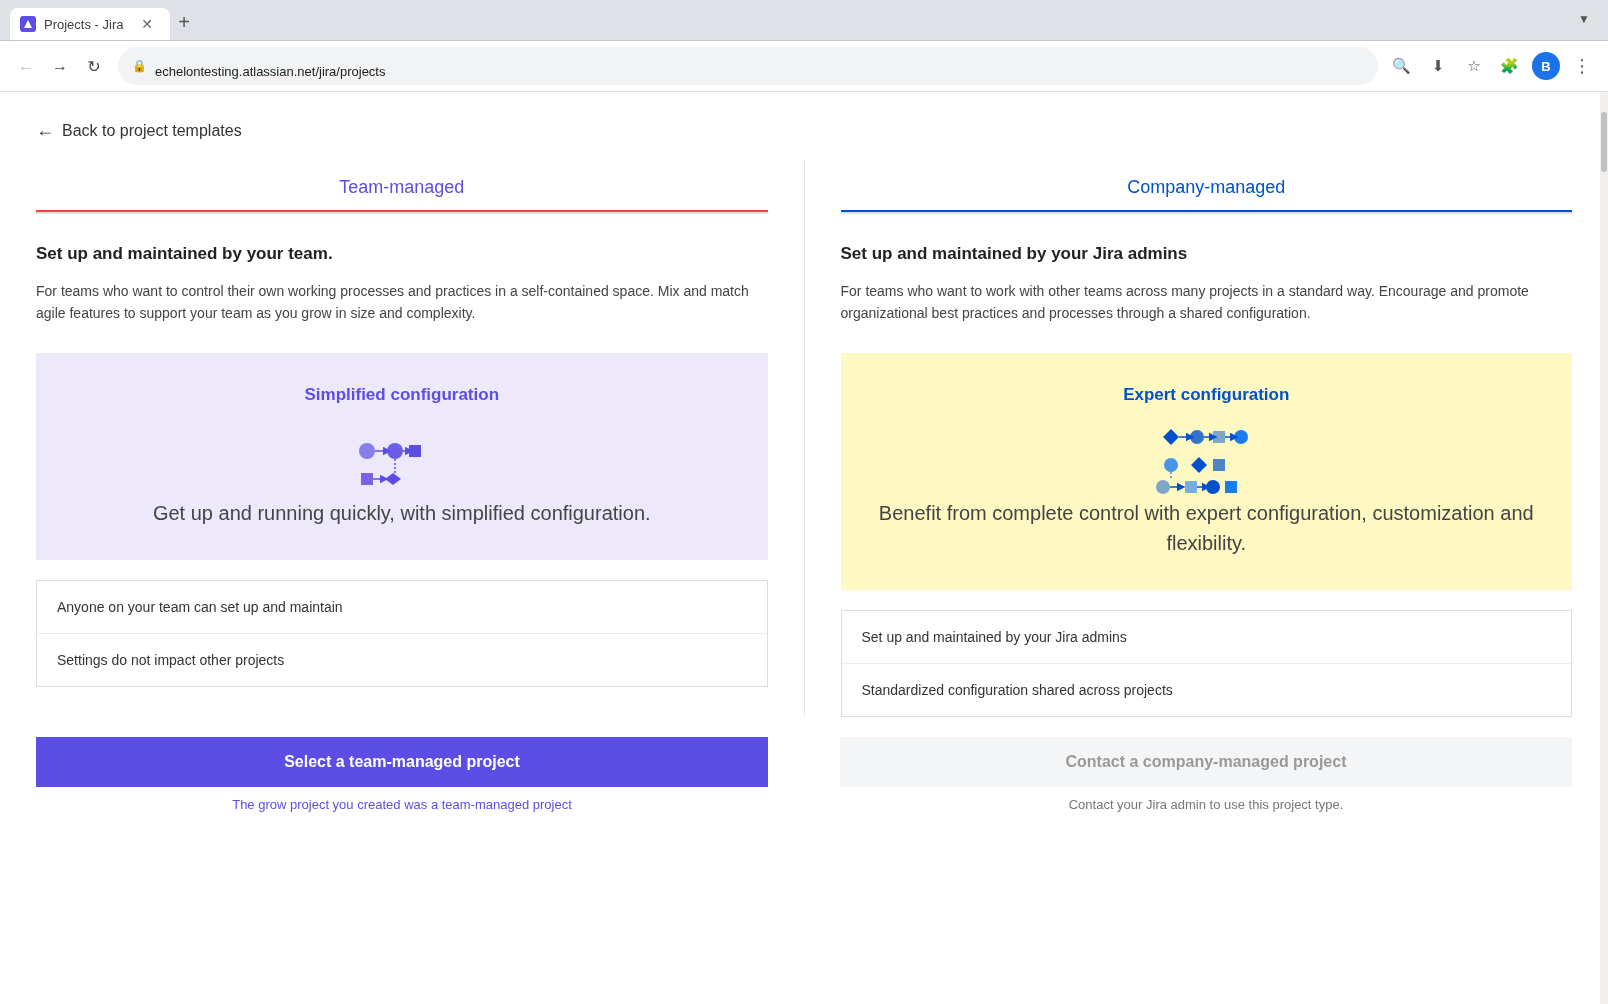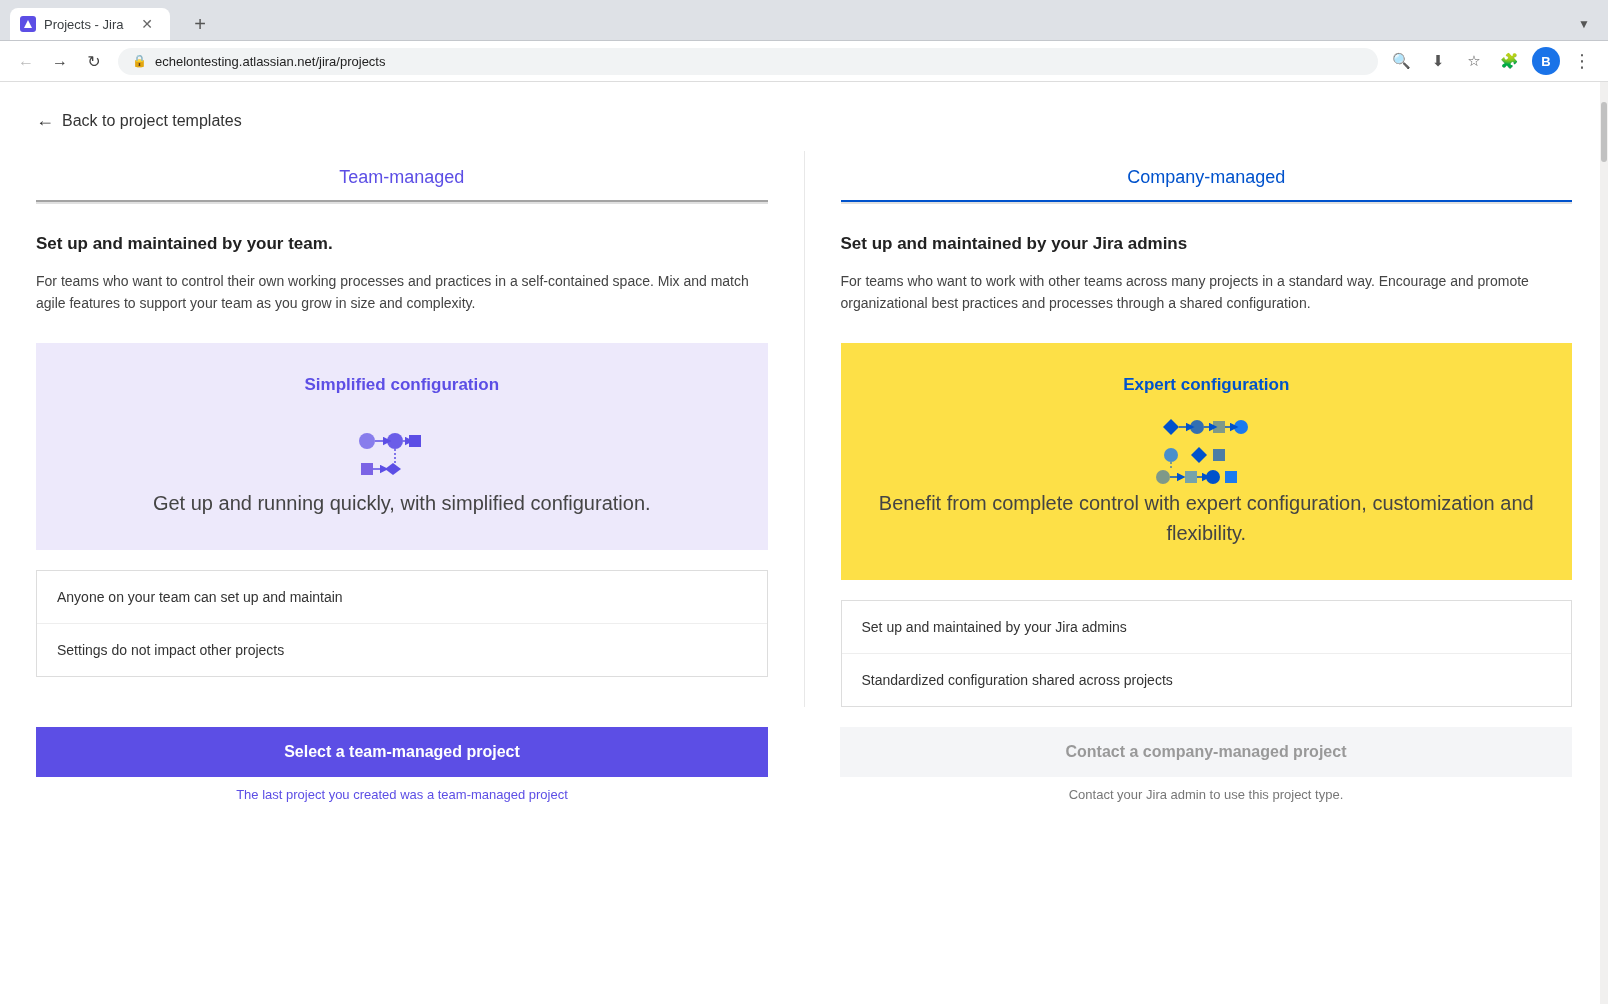--- a/index.html
+++ b/index.html
@@ -6,22 +6,22 @@
     body { font-family: -apple-system, BlinkMacSystemFont, 'Segoe UI', Arial, sans-serif; background: #f1f0ef; }
 
     
     .browser-chrome {
       background: #dee1e6;
       padding: 8px 10px 0 10px;
       border-bottom: 1px solid #c4c7cc;
     }
     .tab-bar {
       display: flex;
-      align-items: center;
-      gap: 16px;
+      align-items: flex-start;
+      gap: 0;
       margin-bottom: 0;
     }
     .tab {
       display: flex;
       align-items: center;
       gap: 8px;
       background: #fff;
       border-radius: 8px 8px 0 0;
       padding: 7px 14px 7px 10px;
       font-size: 13px;
@@ -73,21 +73,21 @@
     .nav-btn.disabled { color: #bbb; cursor: default; }
     .url-bar {
       flex: 1;
       background: #f1f3f4;
       border-radius: 20px;
       padding: 6px 14px;
       display: flex; align-items: center; gap: 8px;
       font-size: 13px; color: #333;
     }
     .lock-icon { color: #666; font-size: 12px; }
-    .url-text { color: #222; }
+    .url-text { color: #222; margin-top: 11px; }
     .toolbar-icons {
       display: flex; align-items: center; gap: 8px;
     }
     .toolbar-icon {
       width: 28px; height: 28px; border-radius: 50%;
       display: flex; align-items: center; justify-content: center;
       font-size: 15px; color: #555; cursor: pointer;
     }
     .avatar {
       width: 28px; height: 28px; border-radius: 50%;
@@ -131,21 +131,21 @@
     
     .tab-header {
       text-align: center;
       font-size: 18px;
       font-weight: 500;
       padding: 16px 0 12px 0;
       cursor: pointer;
     }
     .tab-header.active {
       color: #5c4ee5;
-      border-bottom: 2px solid #a3a3a3;
+      border-bottom: 2px solid #ef4444;
       padding-bottom: 12px;
     }
     .tab-header.active-blue {
       color: #0052cc;
       border-bottom: 2px solid #0052cc;
       padding-bottom: 12px;
     }
     .tab-divider {
       height: 2px;
       background: #e0e0e0;
@@ -167,21 +167,21 @@
     }
 
     
     .config-card {
       border-radius: 0;
       padding: 32px 24px;
       text-align: center;
       margin-bottom: 20px;
     }
     .config-card.purple-bg { background: #ede9fb; }
-    .config-card.blue-bg { background: #fde047; }
+    .config-card.blue-bg { background: #fef9c3; }
 
     .config-title {
       font-size: 17px;
       font-weight: 600;
       margin-bottom: 24px;
     }
     .config-title.purple { color: #5c4ee5; }
     .config-title.blue { color: #0052cc; }
 
     .config-desc {
@@ -396,21 +396,21 @@
         <div class="feature-item">Set up and maintained by your Jira admins</div>
         <div class="feature-item">Standardized configuration shared across projects</div>
       </div>
     </div>
 
   </div>
 
   <div style="display: flex;">
     <div class="cta-area" style="flex:1;">
       <button class="cta-btn primary">Select a team-managed project</button>
-      <div class="cta-note">The last project you created was a team-managed project</div>
+      <div class="cta-note">The grow project you created was a team-managed project</div>
     </div>
     <div class="cta-area" style="flex:1;">
       <button class="cta-btn secondary">Contact a company-managed project</button>
       <div class="cta-note gray">Contact your Jira admin to use this project type.</div>
     </div>
   </div>
 
   <div class="scrollbar">
     <div class="scrollbar-thumb"></div>
   </div>

